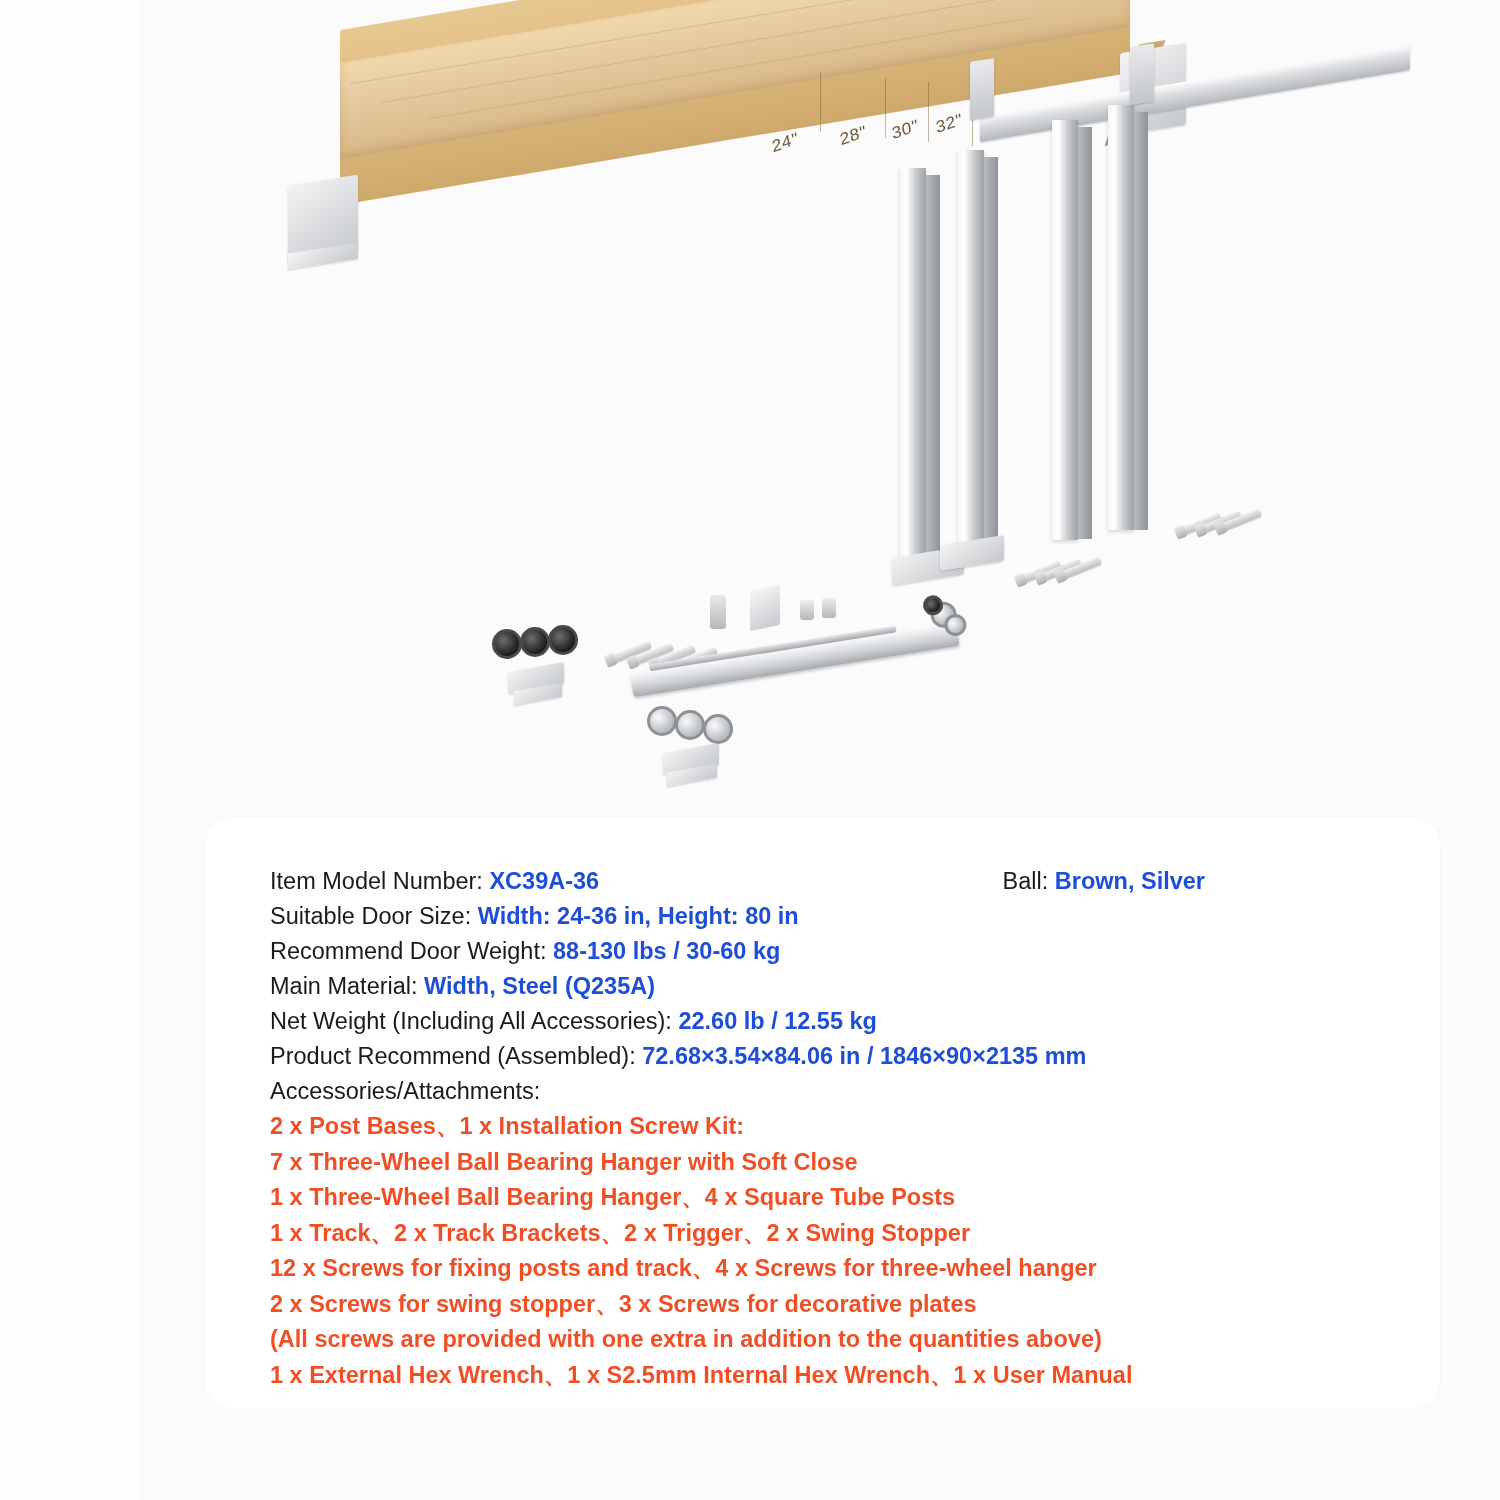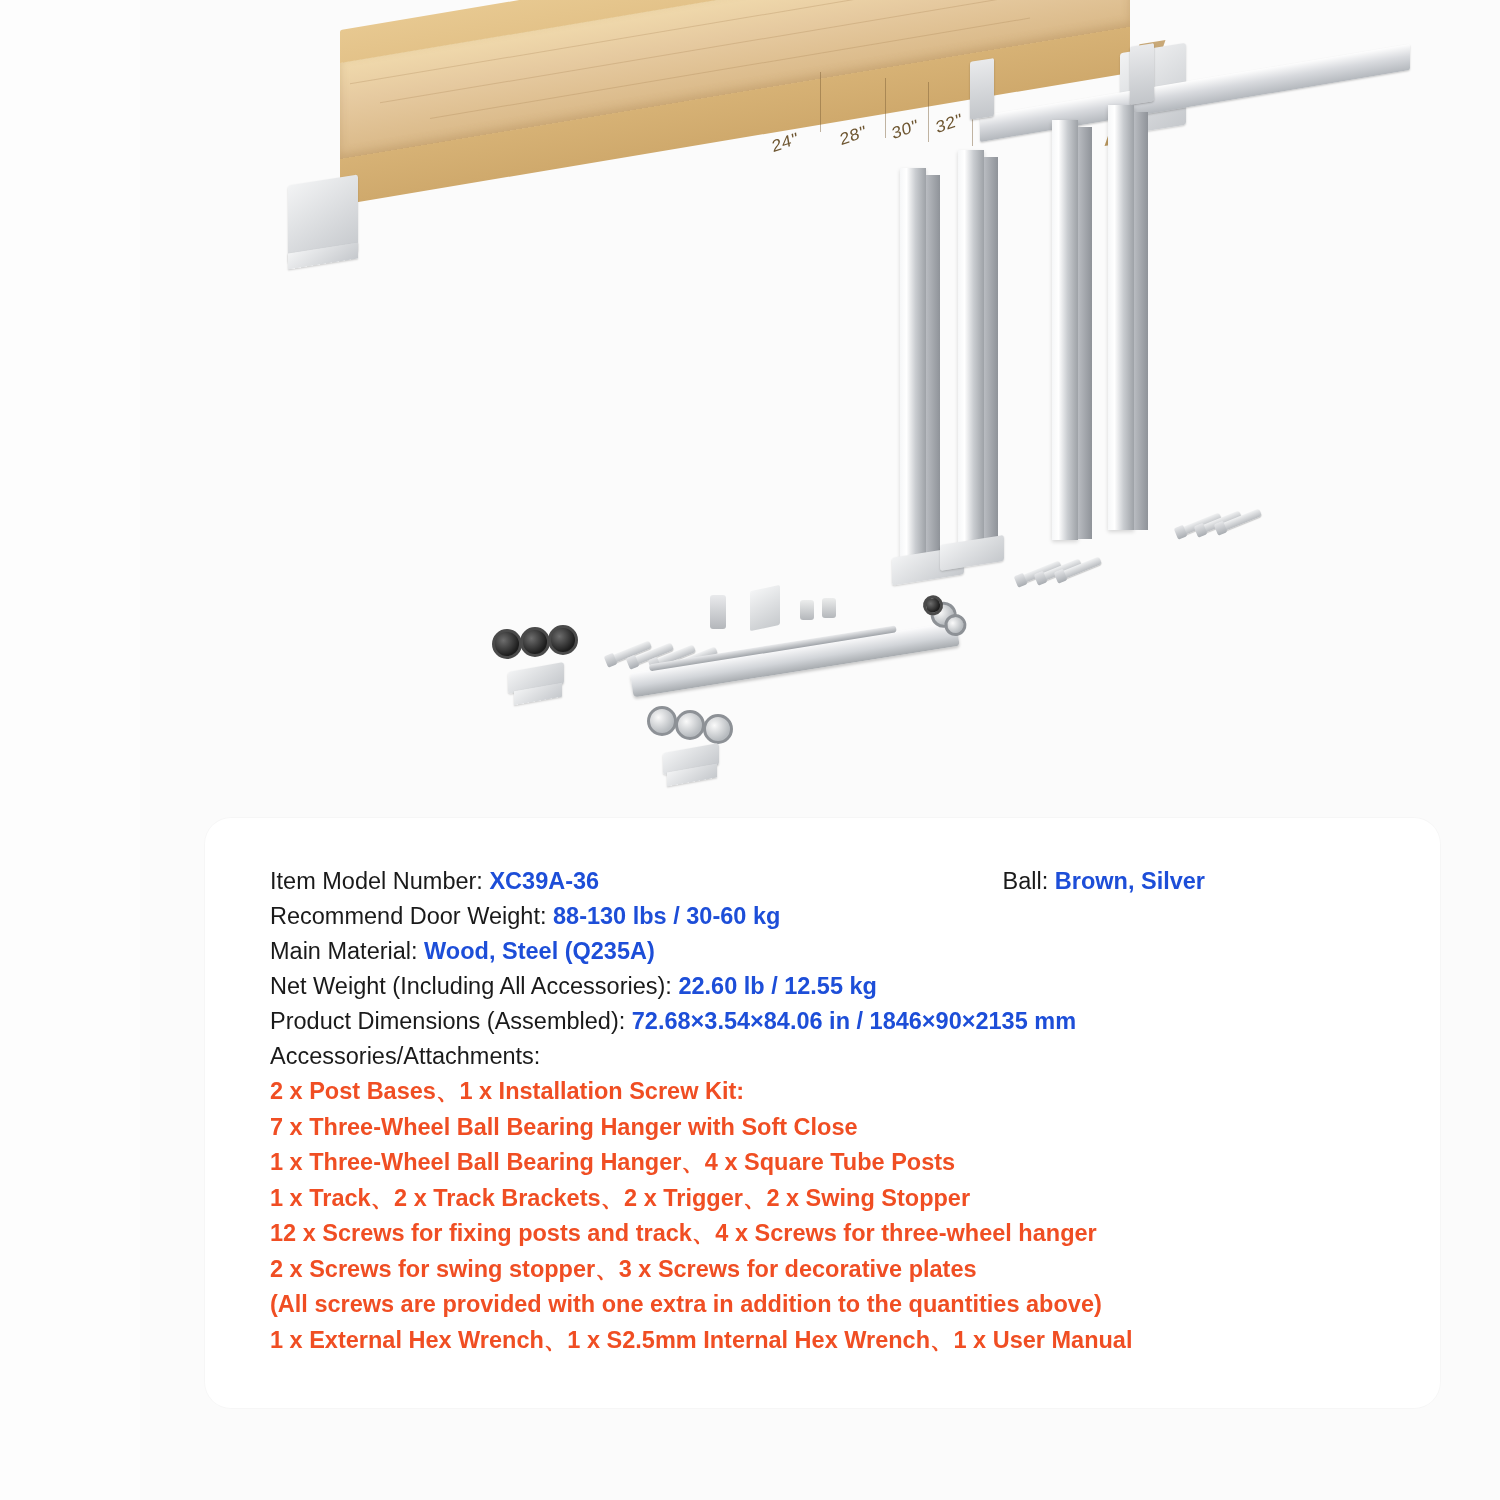--- a/index.html
+++ b/index.html
@@ -356,38 +356,42 @@
         <div class="spec-line">
           <span>Item Model Number:</span>
           <span class="val">XC39A-36</span>
         </div>
         <div class="spec-line">
           <span>Ball:</span>
           <span class="val">Brown, Silver</span>
         </div>
       </div>
 
+      <div class="spec-line">
+        <span>Suitable Door Size:</span>
+        <span class="val">Width: 24-36 in,   Height: 80 in</span>
+      </div>
 
       <div class="spec-line">
         <span>Recommend Door Weight:</span>
         <span class="val">88-130 lbs / 30-60 kg</span>
       </div>
 
       <div class="spec-line">
         <span>Main Material:</span>
-        <span class="val">Wood, Steel (Q235A)</span>
+        <span class="val">Width, Steel (Q235A)</span>
       </div>
 
       <div class="spec-line">
         <span>Net Weight (Including All Accessories):</span>
         <span class="val">22.60 lb / 12.55 kg</span>
       </div>
 
       <div class="spec-line">
-        <span>Product Dimensions (Assembled):</span>
+        <span>Product Recommend (Assembled):</span>
         <span class="val">72.68×3.54×84.06 in / 1846×90×2135 mm</span>
       </div>
 
       <div class="acc-head">Accessories/Attachments:</div>
 
       <div class="acc-line">2 x Post Bases、1 x Installation Screw Kit:</div>
       <div class="acc-line">7 x Three-Wheel Ball Bearing Hanger with Soft Close</div>
       <div class="acc-line">1 x Three-Wheel Ball Bearing Hanger、4 x Square Tube Posts</div>
       <div class="acc-line">1 x Track、2 x Track Brackets、2 x Trigger、2 x Swing Stopper</div>
       <div class="acc-line">12 x Screws for fixing posts and track、4 x Screws for three-wheel hanger</div>

